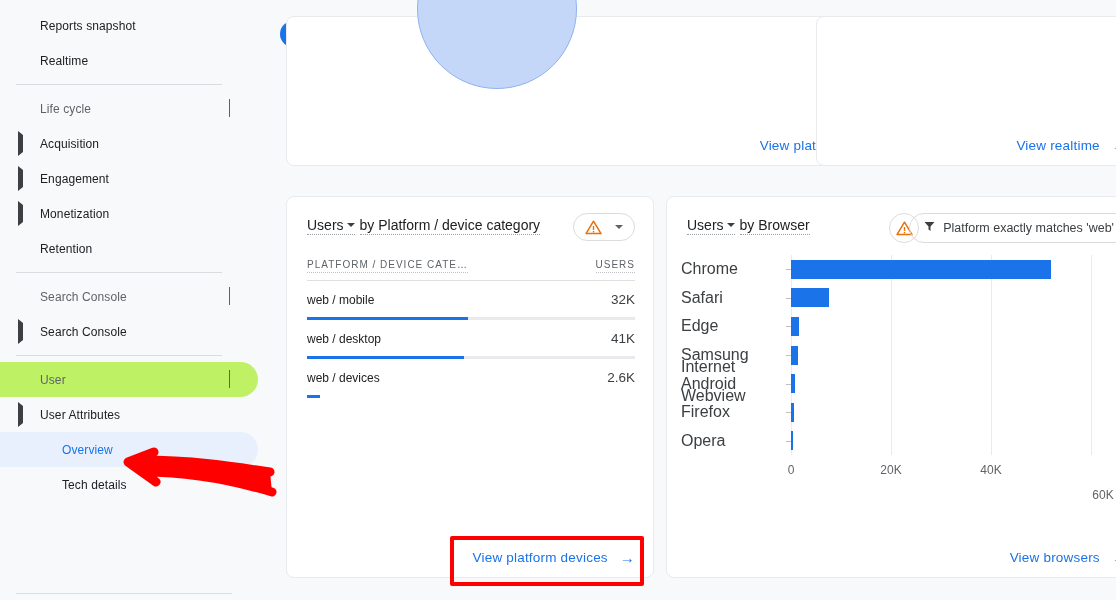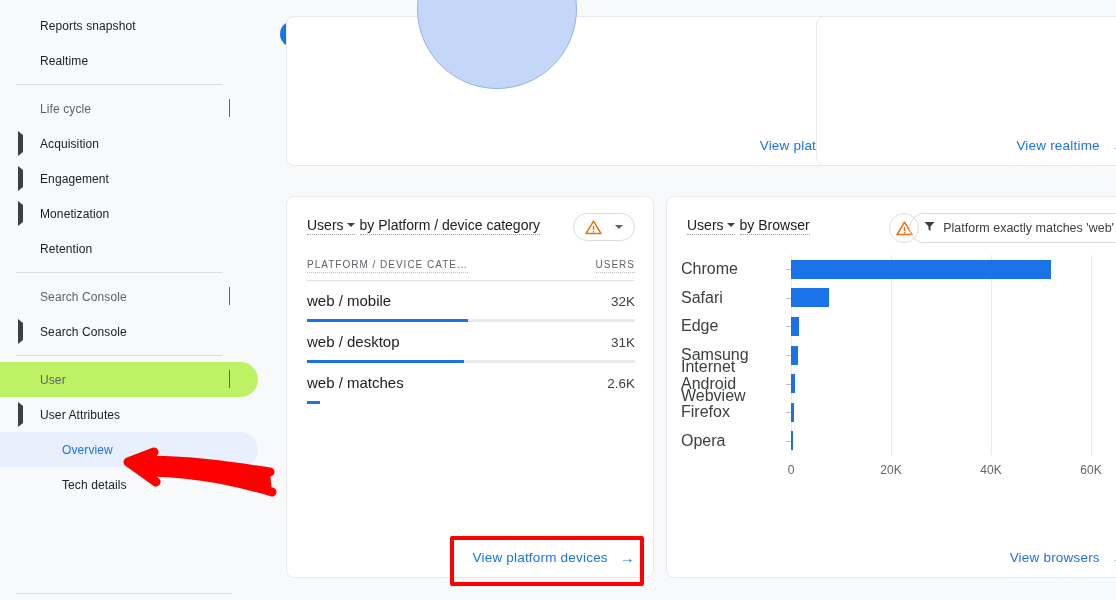--- a/index.html
+++ b/index.html
@@ -95,21 +95,21 @@
                  height: 30px; padding: 0 14px; border: 1px solid #dadce0; border-radius: 16px;
                  font-size: 12.5px; color: #3c4043; white-space: nowrap; }
 
   
   .tbl { position: absolute; left: 20px; top: 62px; right: 18px; }
   .tbl-head { display: flex; justify-content: space-between; align-items: flex-end;
               padding-bottom: 7px; border-bottom: 1px solid #e0e0e0; }
   .tbl-head span { font-size: 10px; letter-spacing: 1px; color: #5f6368; border-bottom: 1px dotted #bdc1c6; padding-bottom: 2px; }
   .tbl-row { position: relative; padding-top: 11px; }
   .tbl-row .row-line { display: flex; justify-content: space-between; align-items: baseline; padding-bottom: 10px; }
-  .tbl-row .dim { font-size: 15px; color: #202124; }
+  .tbl-row .dim { font-size: 12px; color: #202124; }
   .tbl-row .val { font-size: 13.5px; color: #3c4043; }
   .bar-track { position: relative; height: 3px; background: #e8eaed; width: 100%; }
   .bar-fill { position: absolute; left: 0; top: 0; height: 3px; background: #1a73e8; }
   .tbl-row.last .bar-track { background: transparent; }
 
   
   .chart { position: absolute; left: 14px; top: 58px; width: 452px; height: 240px; }
   .cat-label { position: absolute; font-size: 16px; color: #3c4043; text-align: left;
                line-height: 12px; right: auto; }
   .plot { position: absolute; left: 110px; top: 0; width: 310px; height: 200px; }
@@ -268,30 +268,30 @@
             <span class="val">32K</span>
           </div>
           <div class="bar-track">
             <div class="bar-fill" id="bar0" style="width: 49%;"></div>
           </div>
         </div>
 
         <div class="tbl-row">
           <div class="row-line">
             <span class="dim">web / desktop</span>
-            <span class="val">31K</span>
+            <span class="val">41K</span>
           </div>
           <div class="bar-track">
             <div class="bar-fill" id="bar1" style="width: 48%;"></div>
           </div>
         </div>
 
         <div class="tbl-row last">
           <div class="row-line">
-            <span class="dim">web / matches</span>
+            <span class="dim">web / devices</span>
             <span class="val">2.6K</span>
           </div>
           <div class="bar-track">
             <div class="bar-fill" id="bar2" style="width: 4%;"></div>
           </div>
         </div>
       </div>
 
       <div class="card-link">
         <span>View platform devices</span>
@@ -327,21 +327,21 @@
 
       <div class="chart">
         <div class="plot" id="plot">
             <div class="gridline" style="left: 0px;"></div>
             <div class="xtick" style="left: 0px;">0</div>
             <div class="gridline" style="left: 100px;"></div>
             <div class="xtick" style="left: 100px;">20K</div>
             <div class="gridline" style="left: 200px;"></div>
             <div class="xtick" style="left: 200px;">40K</div>
             <div class="gridline" style="left: 300px;"></div>
-            <div class="xtick" style="left: 300px;">60K</div>
+            <div class="xtick" style="left: 312px; margin-top: 25px;">60K</div>
             <div class="hbar" title="Chrome" style="width: 260px; top: 4.78571px;"></div>
             <div class="tick-mark" style="top: 14.2857px;"></div>
             <div class="hbar" title="Safari" style="width: 38px; top: 33.3571px;"></div>
             <div class="tick-mark" style="top: 42.8571px;"></div>
             <div class="hbar" title="Edge" style="width: 8px; top: 61.9286px;"></div>
             <div class="tick-mark" style="top: 71.4286px;"></div>
             <div class="hbar" title="Samsung Internet" style="width: 6.5px; top: 90.5px;"></div>
             <div class="tick-mark" style="top: 100px;"></div>
             <div class="hbar" title="Android Webview" style="width: 4px; top: 119.071px;"></div>
             <div class="tick-mark" style="top: 128.571px;"></div>

